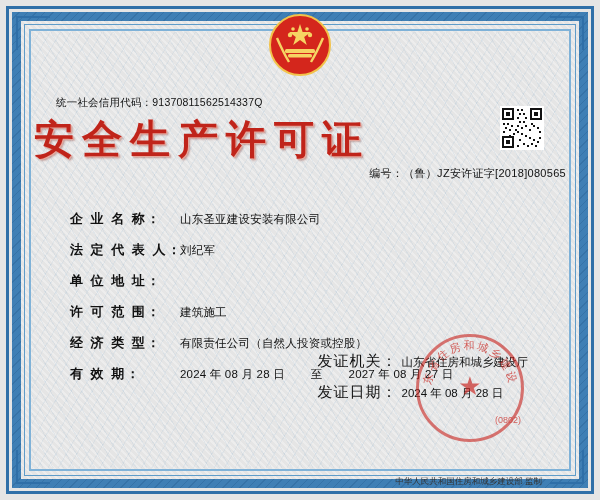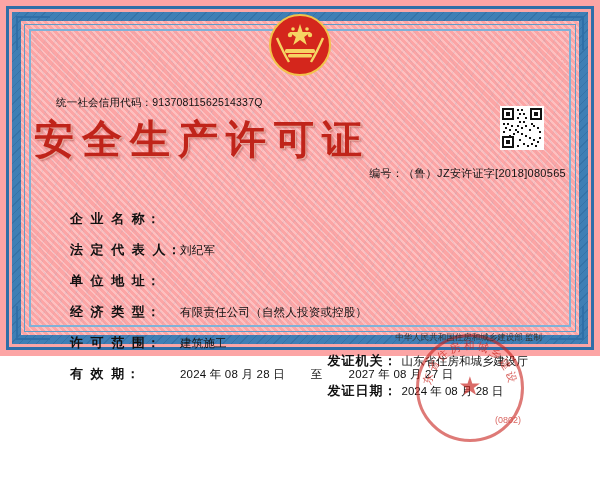--- a/index.html
+++ b/index.html
@@ -11,22 +11,22 @@
     width: 600px;
     height: 500px;
     font-family: "Liberation Sans", sans-serif;
     overflow: hidden;
   }
 
   
   .cert {
     position: relative;
     width: 600px;
-    height: 356px;
-    background: #fca5a5;
+    height: 500px;
+    background: #e5e5e5;
     box-sizing: border-box;
   }
 
   .border-outer {
     position: absolute;
     left: 6px;
     top: 6px;
     right: 6px;
     bottom: 6px;
     border: 3px solid #2f6fa8;
@@ -212,22 +212,22 @@
     font-size: 12.5px;
     color: #111;
   }
   .issue .irow {
     display: flex;
     align-items: baseline;
     margin-bottom: 12px;
     white-space: nowrap;
   }
   .issue .ilabel {
-    font-weight: bold;
-    font-size: 13px;
+    font-weight: normal;
+    font-size: 15px;
     letter-spacing: 1px;
     margin-left: 25px;
   }
   .issue .ivalue {
     font-size: 11.5px;
     margin-left: 4px;
   }
 
   
   .seal {
@@ -381,39 +381,40 @@
     </div>
 
     <div class="title">安全生产许可证</div>
 
     <div class="cert-number">编号：（鲁）JZ安许证字[2018]080565</div>
 
     <div class="fields">
 
       <div class="row">
         <div class="label">企 业 名 称：</div>
+        <div class="value">山东圣亚建设安装有限公司</div>
       </div>
 
       <div class="row">
         <div class="label">法 定 代 表 人：</div>
         <div class="value">刘纪军</div>
       </div>
 
       <div class="row">
         <div class="label">单 位 地 址：</div>
       </div>
 
       <div class="row">
+        <div class="label">许 可 范 围：</div>
+        <div class="value">建筑施工</div>
+      </div>
+
+      <div class="row">
         <div class="label">经 济 类 型：</div>
         <div class="value">有限责任公司（自然人投资或控股）</div>
-      </div>
-
-      <div class="row">
-        <div class="label">许 可 范 围：</div>
-        <div class="value">建筑施工</div>
       </div>
 
       <div class="row valid">
         <div class="label">有 效 期：</div>
         <div class="value">
           <div class="value-wrap">
             <span>2024 年 08 月 28 日</span>
             <span class="sep">至</span>
             <span>2027 年 08 月 27 日</span>
           </div>

